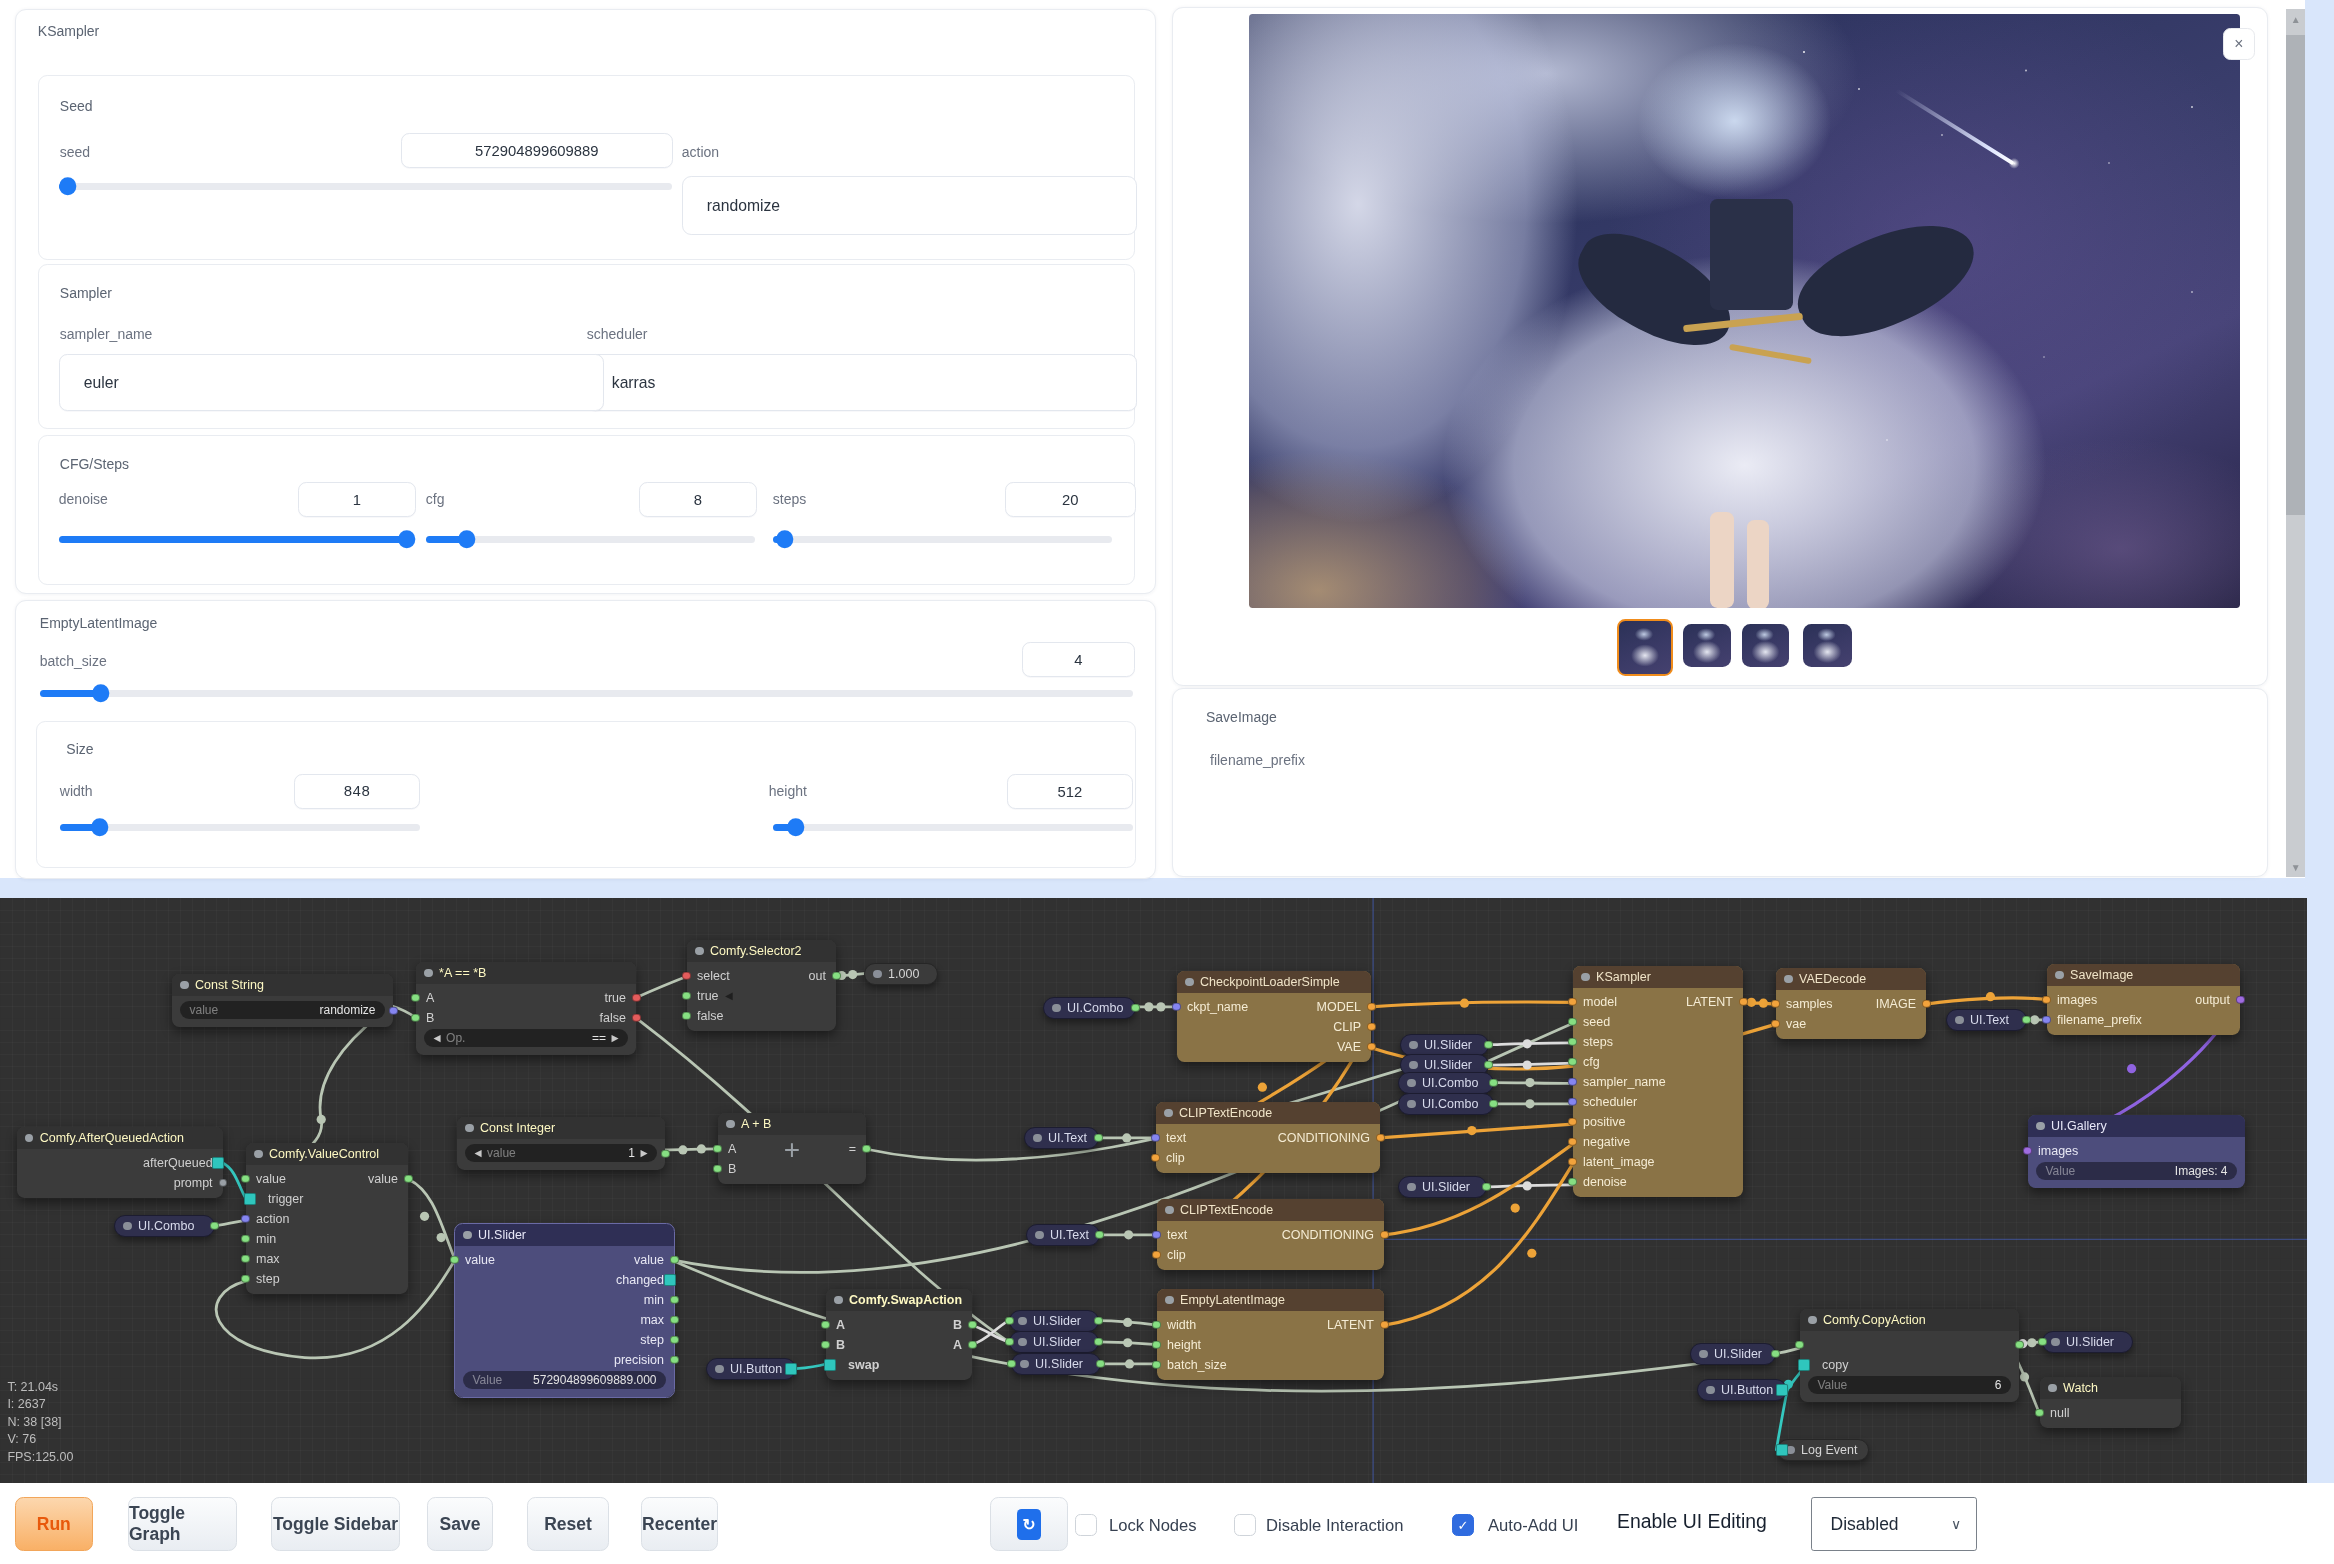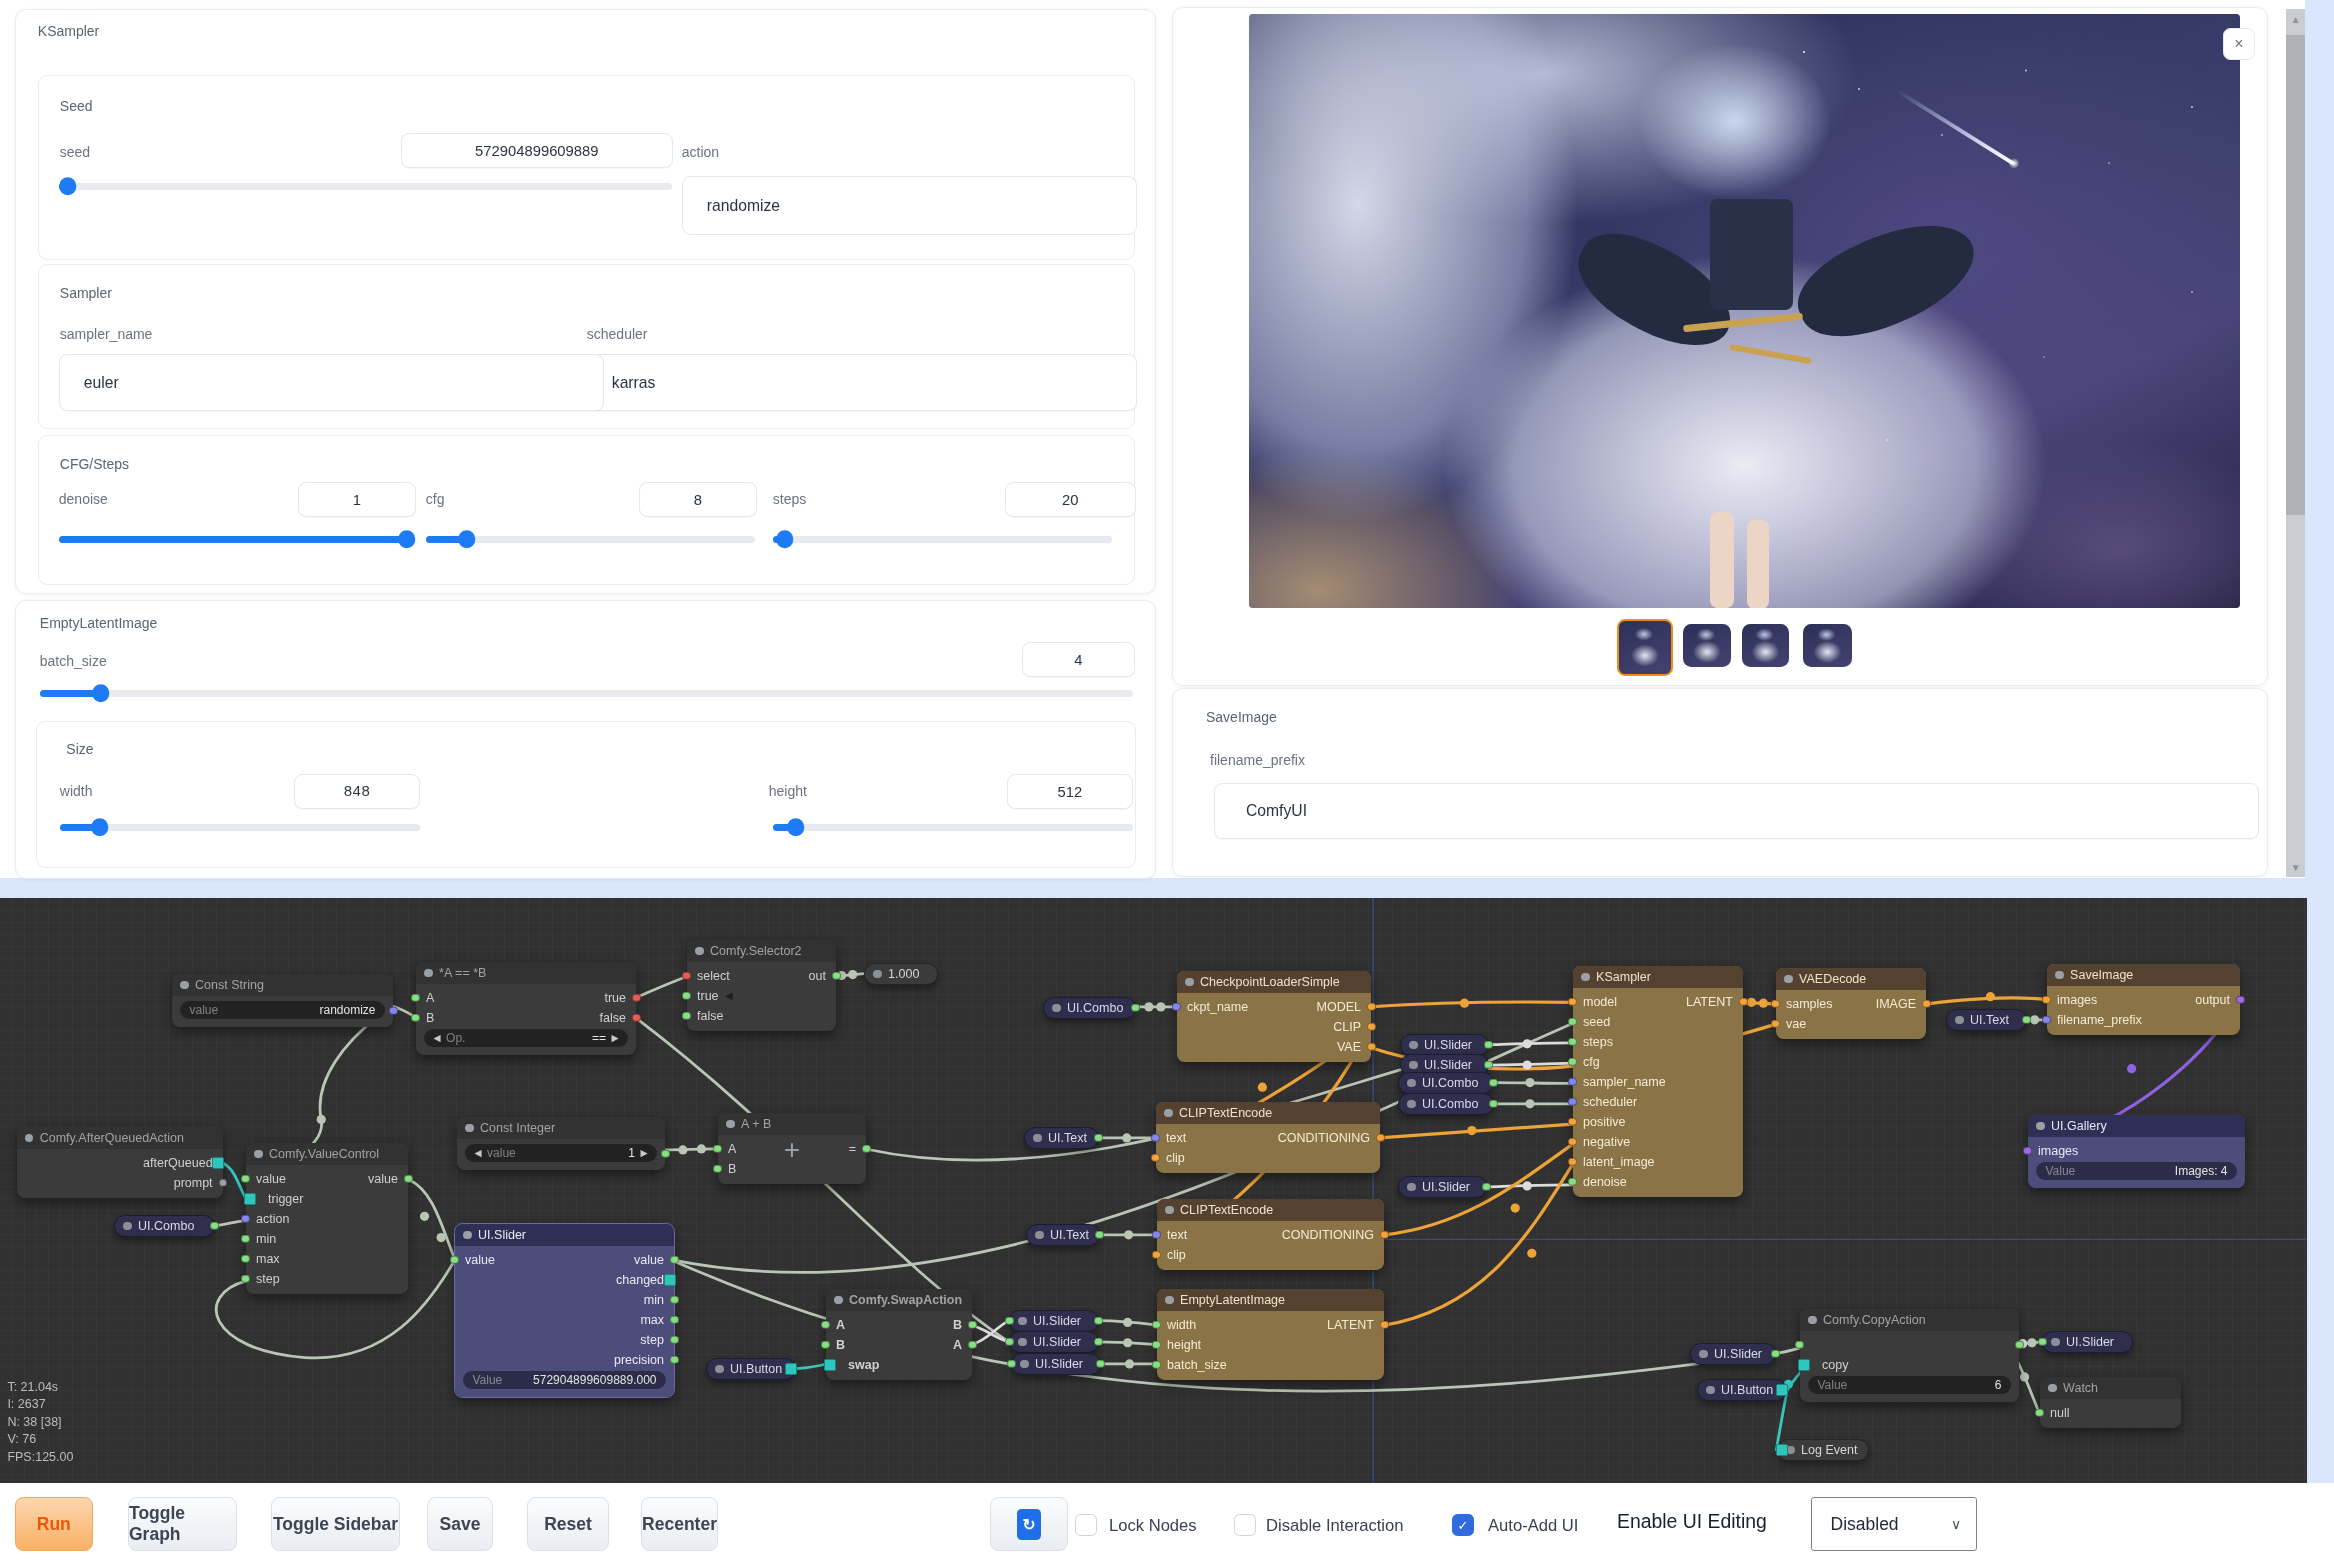--- a/index.html
+++ b/index.html
@@ -78,21 +78,21 @@
     background-image:
       linear-gradient(rgba(0,0,0,.10) 0.9px,transparent 0.9px),
       linear-gradient(90deg,rgba(0,0,0,.10) 0.9px,transparent 0.9px),
       linear-gradient(rgba(255,255,255,.022) 0.9px,transparent 0.9px),
       linear-gradient(90deg,rgba(255,255,255,.022) 0.9px,transparent 0.9px);
     background-size:120px 120px,120px 120px,12px 12px,12px 12px;}
   #wires{position:absolute;left:0;top:0;}
   .gnode{position:absolute;background:#3b3b3b;border-radius:7.4px;color:#d0d0d0;font-size:12.5px;
          box-shadow:0 4.6px 11px rgba(0,0,0,.45);padding-bottom:5.5px;cursor:grab;}
   .gnode .ghead{height:22px;display:flex;align-items:center;gap:6.5px;padding:0 8.3px;background:#323232;
-        border-radius:7.4px 7.4px 0 0;color:#a3a3a3;margin-bottom:3.7px;}
+        border-radius:7.4px 7.4px 0 0;color:#fef9c3;margin-bottom:3.7px;}
   .gnode .ghead .hc{width:8.3px;height:8.3px;border-radius:50%;background:#9aa0a6;flex:0 0 auto;}
   .gnode.brown{background:#8a7346;color:#f5ecd4;}
   .gnode.brown .ghead{background:#554130;color:#f0e4c8;}
   .gnode.purple{background:#4d4d7c;color:#e8e8f4;}
   .gnode.purple .ghead{background:#2f2f55;color:#e8e8f8;}
   .gnode.sel{outline:0.9px solid #6a6aa5;}
   .grow{position:relative;height:20px;display:flex;align-items:center;gap:6.5px;padding:0 10px;}
   .grow .lab{white-space:nowrap;}
   .grow .olab{margin-left:auto;white-space:nowrap;}
   .gdot{position:absolute;top:50%;width:8.3px;height:8.3px;border-radius:50%;transform:translateY(-50%);
@@ -226,21 +226,20 @@
   <div id="close-btn" style="left:1050px;top:20px;width:29.5px;height:29.5px;">×</div>
   <div class="thumb thumb-art" id="thumb-1" style="left:444px;top:611px;width:52px;height:53px;"></div>
   <div class="thumb thumb-art" style="left:510px;top:616px;width:48px;height:43px;"></div>
   <div class="thumb thumb-art" style="left:569px;top:616px;width:47px;height:43px;"></div>
   <div class="thumb thumb-art" style="left:630px;top:616px;width:49px;height:43px;"></div>
 </div>
 
 <div class="card" style="left:1172px;top:688px;width:1094px;height:187px;">
   <div class="ptitle" style="left:33px;top:20px;">SaveImage</div>
   <div class="plabel" style="left:37px;top:63px;">filename_prefix</div>
-  <div class="pinput left" style="left:41px;top:94px;width:1012px;height:54px;padding-left:31px;">ComfyUI</div>
 </div>
 
 <div id="scrollbar">
   <div class="scroll-arrow" style="top:0;">▲</div>
   <div id="scroll-thumb"></div>
   <div class="scroll-arrow" style="bottom:0;">▼</div>
 </div>
 
 <div class="abs" id="graph">
   <svg id="wires" width="2307" height="585" viewBox="0 0 2500 634">

